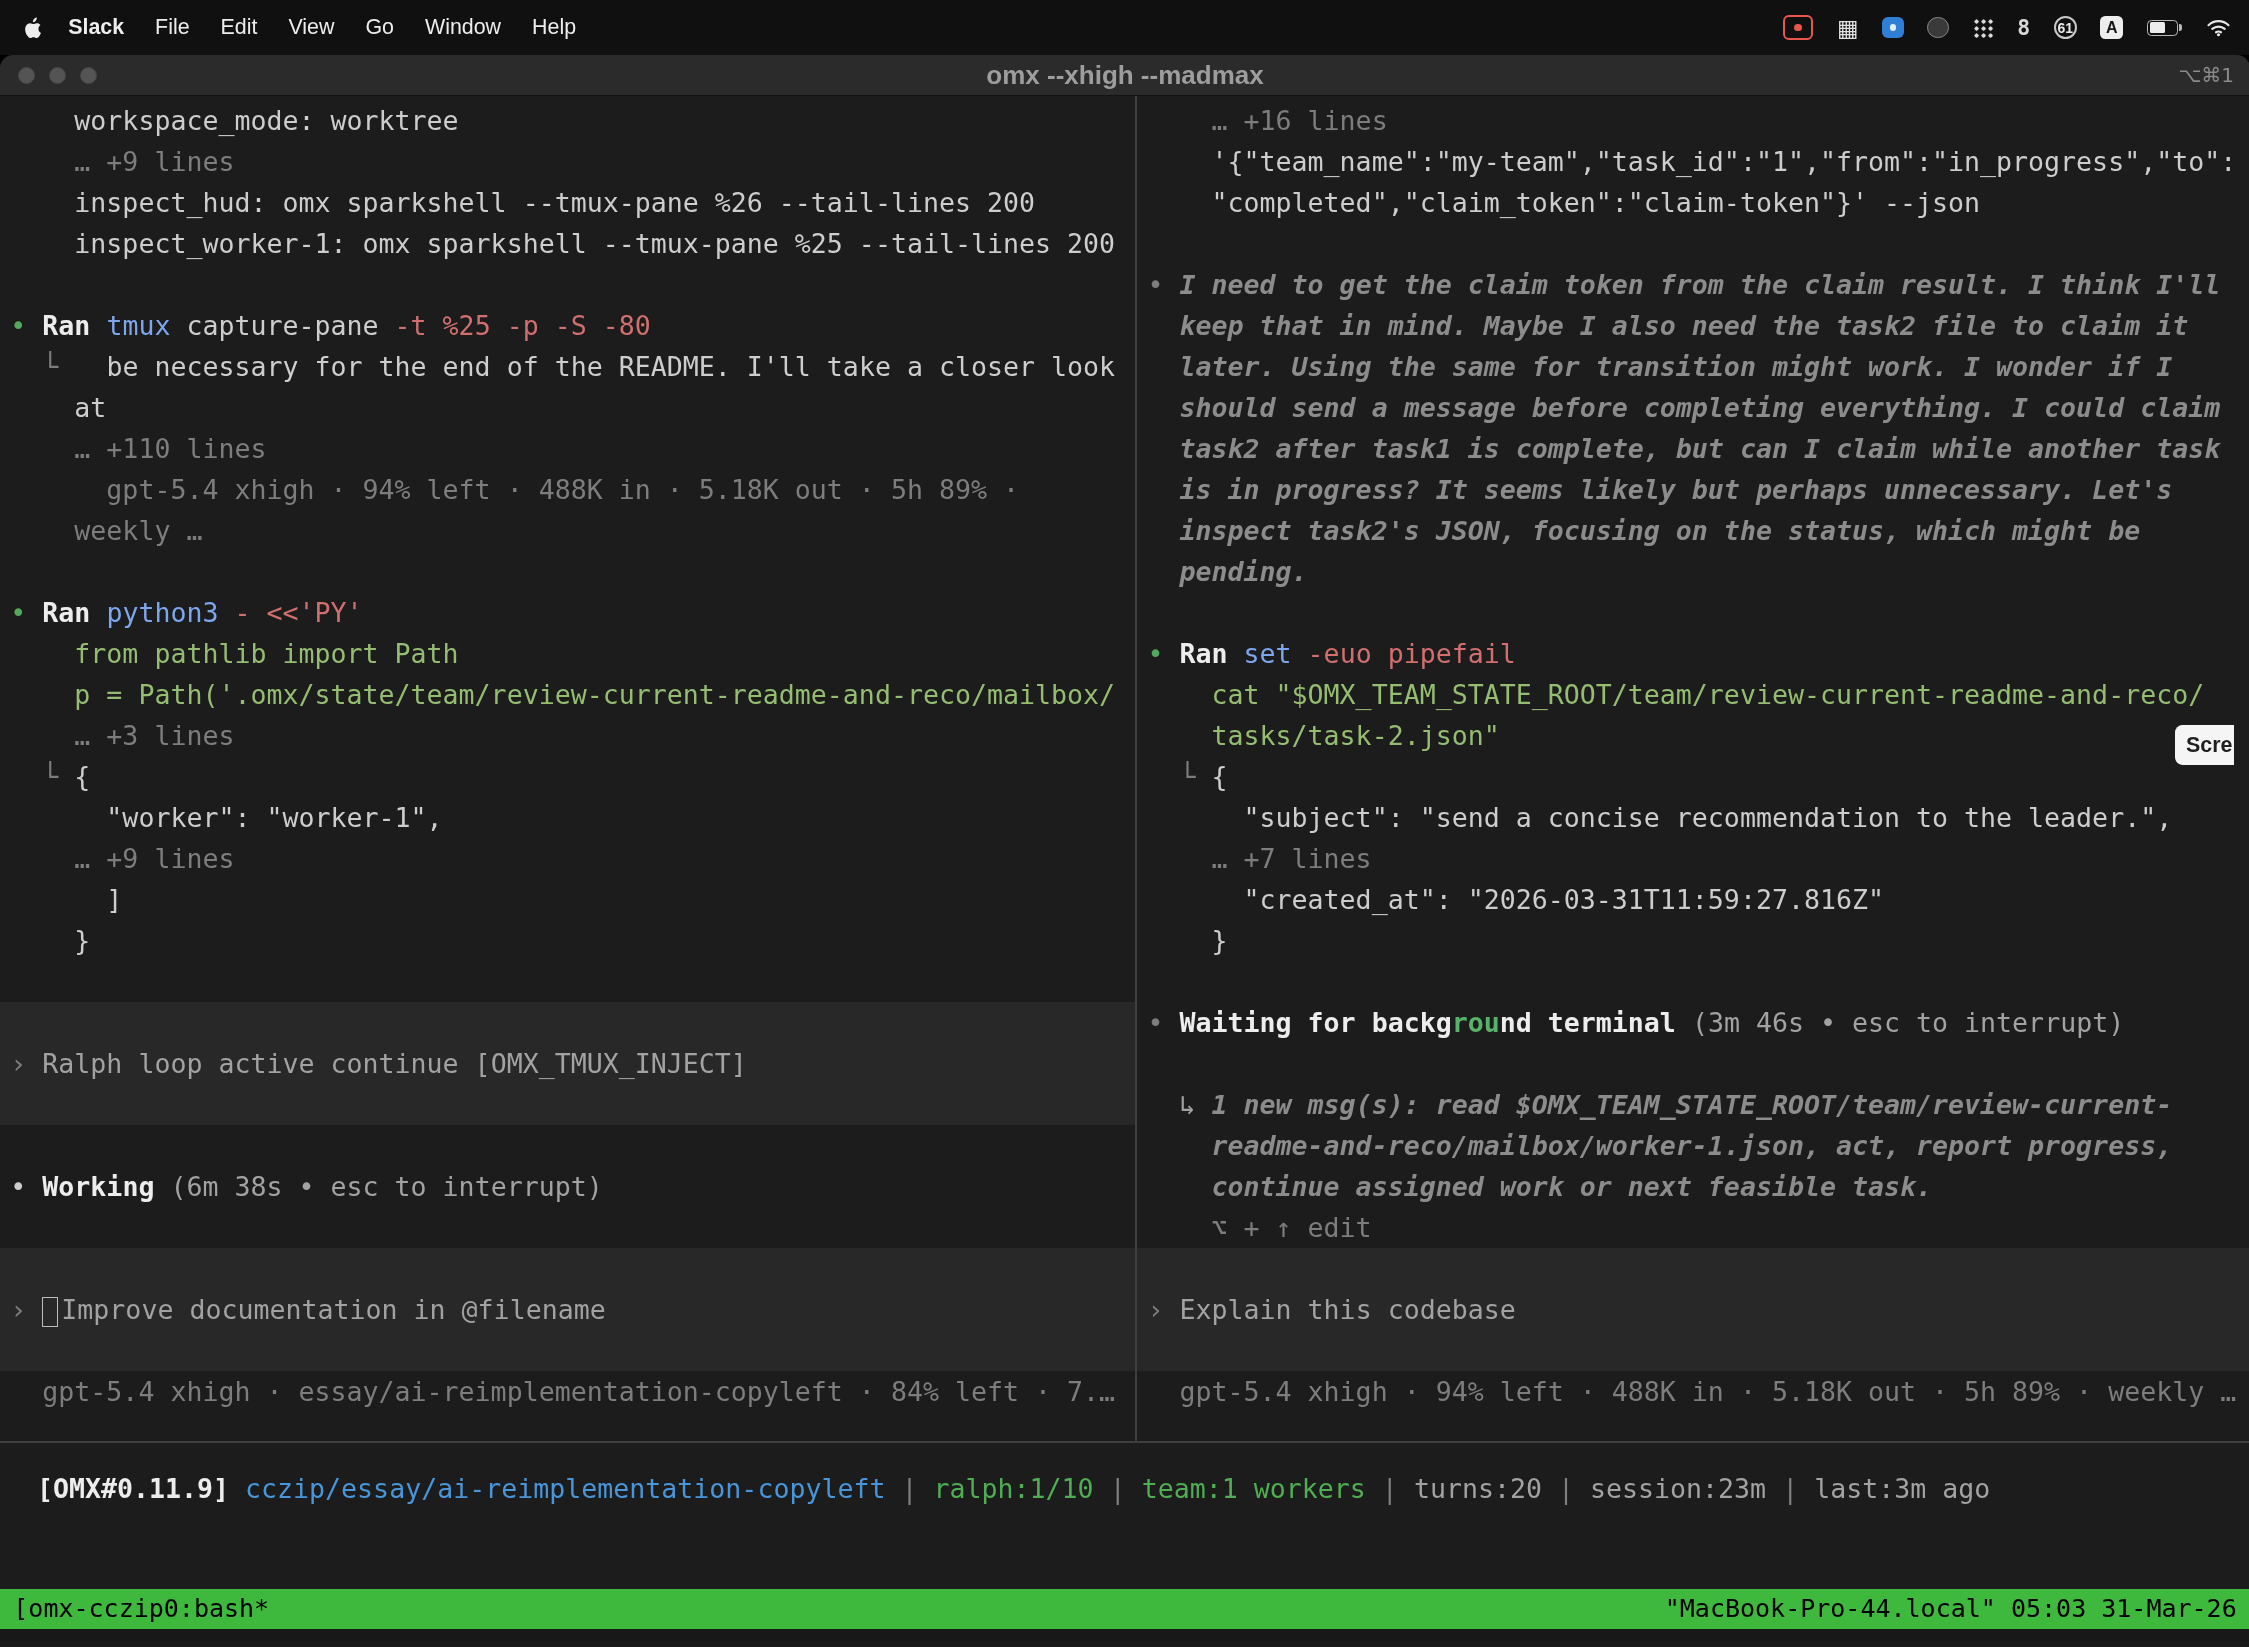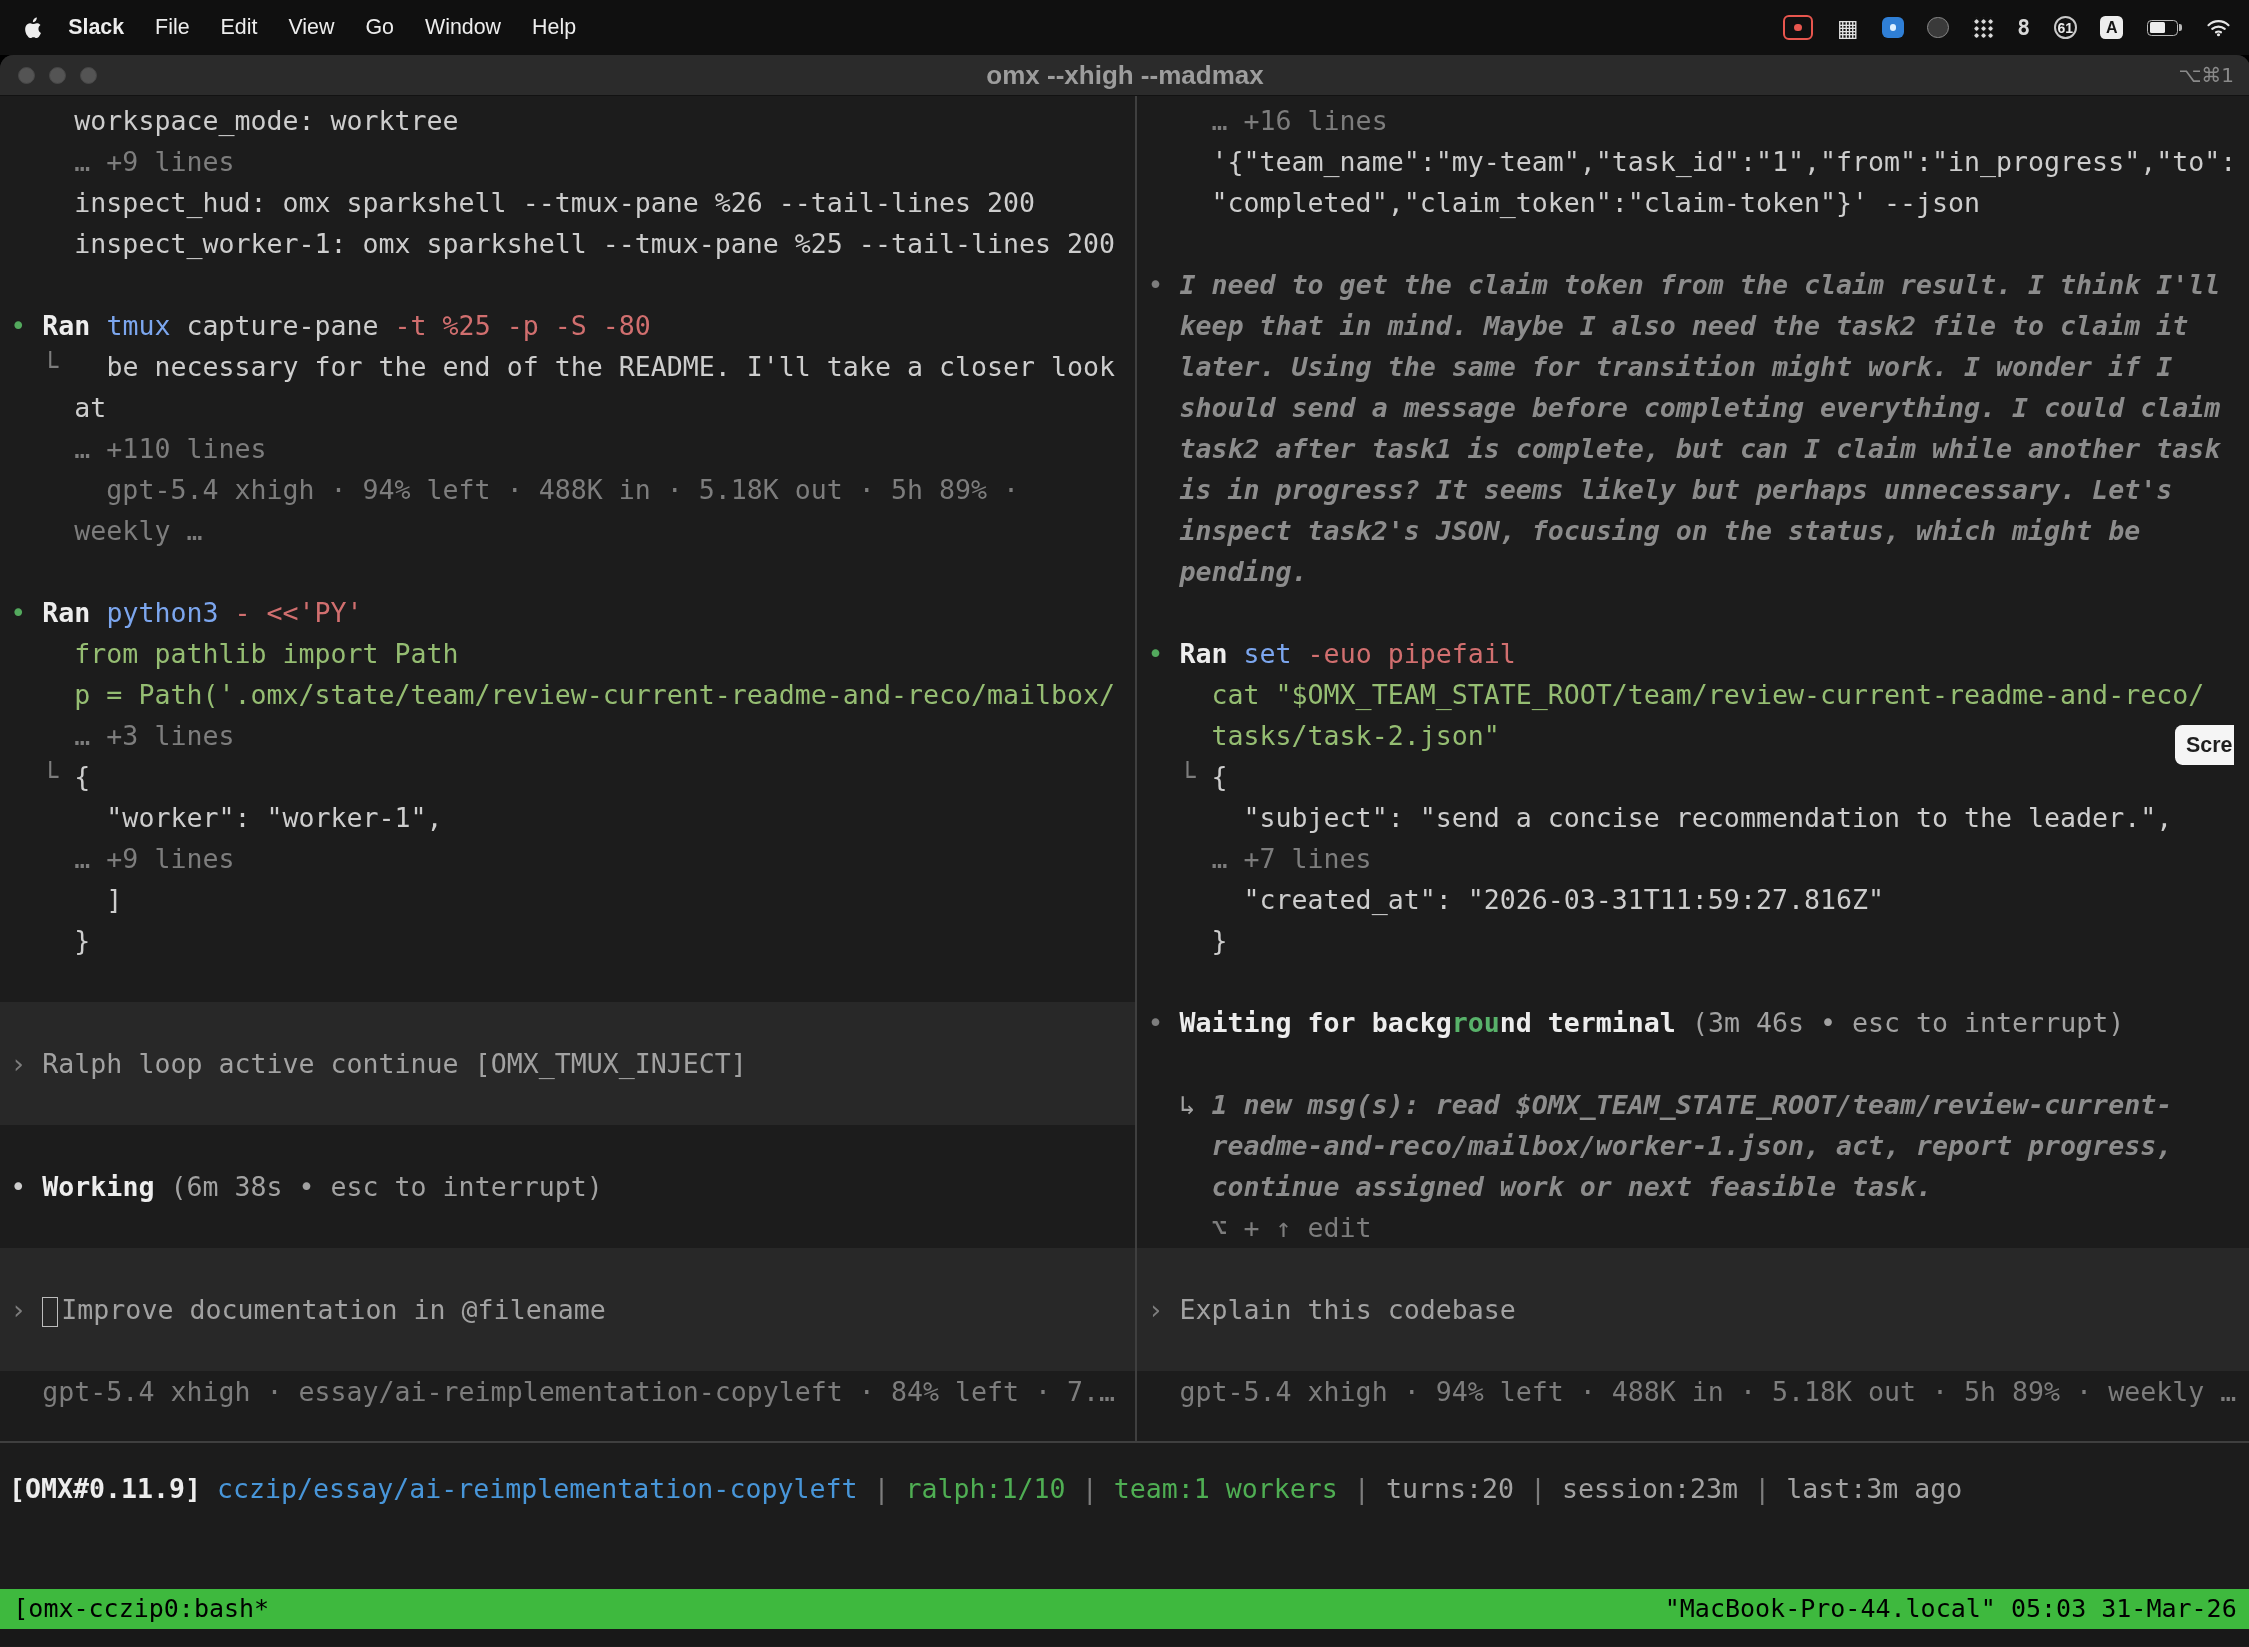--- a/index.html
+++ b/index.html
@@ -64,21 +64,21 @@
   .s-wg{color:#58b26a;font-weight:700;}
   .s-bl2{color:#4896d9;}
   .s-grn2{color:#4fae53;}
   .s-cur{display:inline-block;width:16px;height:29.5px;border:1.8px solid #bdbdbd;vertical-align:middle;margin-right:3px;box-sizing:border-box;}
   .overlay-pill{position:absolute;right:16px;top:629px;height:40px;width:59px;background:#f5f5f5;
     border-radius:7.4px 0 0 7.4px;color:#1f1f1f;font:600 21.4px/40px "Liberation Sans",sans-serif;
     padding-left:11px;box-sizing:border-box;overflow:hidden;white-space:nowrap;}
   
   .h-divider{height:1.5px;background:#3f3f3f;}
   .status-area{height:146px;padding:25px 0 0 8.9px;box-sizing:border-box;}
-  .omx-line{font:26.6px/41px "DejaVu Sans Mono",monospace;white-space:pre;overflow:hidden;}
+  .omx-line{font:26.6px/41px "DejaVu Sans Mono",monospace;white-space:pre;overflow:hidden;margin-left:28px;}
   .tmux-bar{height:40px;background:#3eb93e;color:#000000;font:25px/40px "DejaVu Sans Mono",monospace;
     display:flex;justify-content:space-between;padding:0 13.3px;box-sizing:border-box;white-space:pre;}
   .bottom-strip{height:17.7px;background:#181818;}
 </style>
 </head>
 <body>
 
 <div class="menu-bar">
   <div class="menu-left">
     <span class="apple-wrap">

